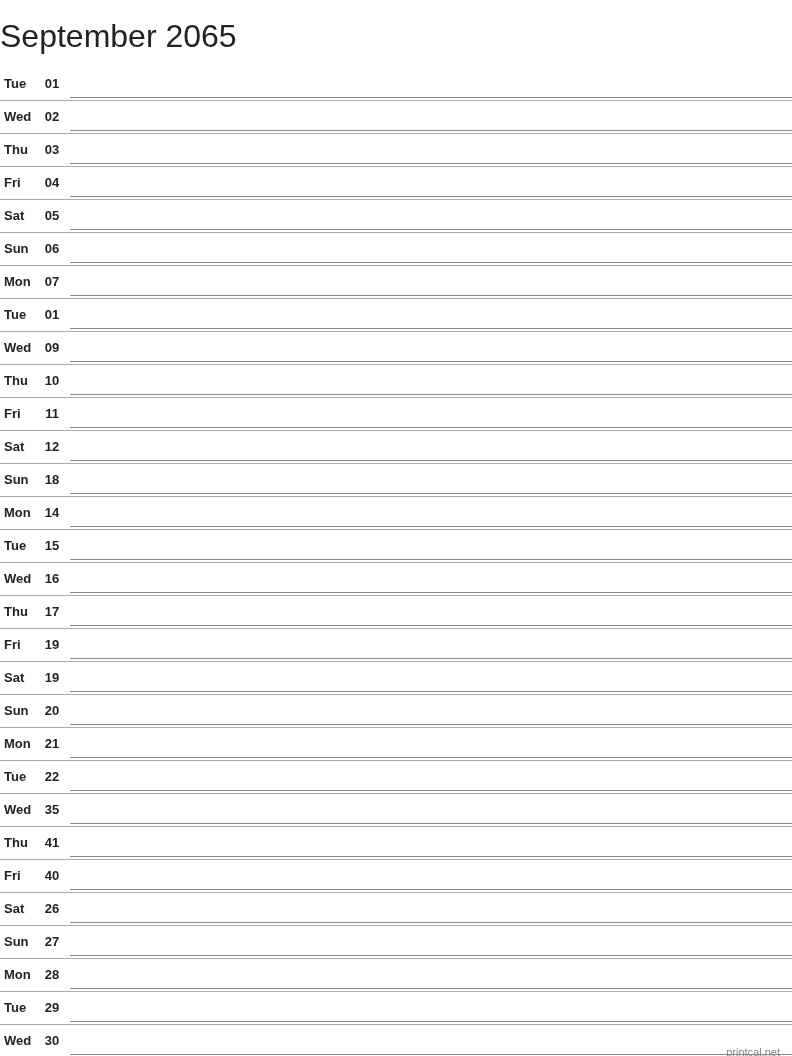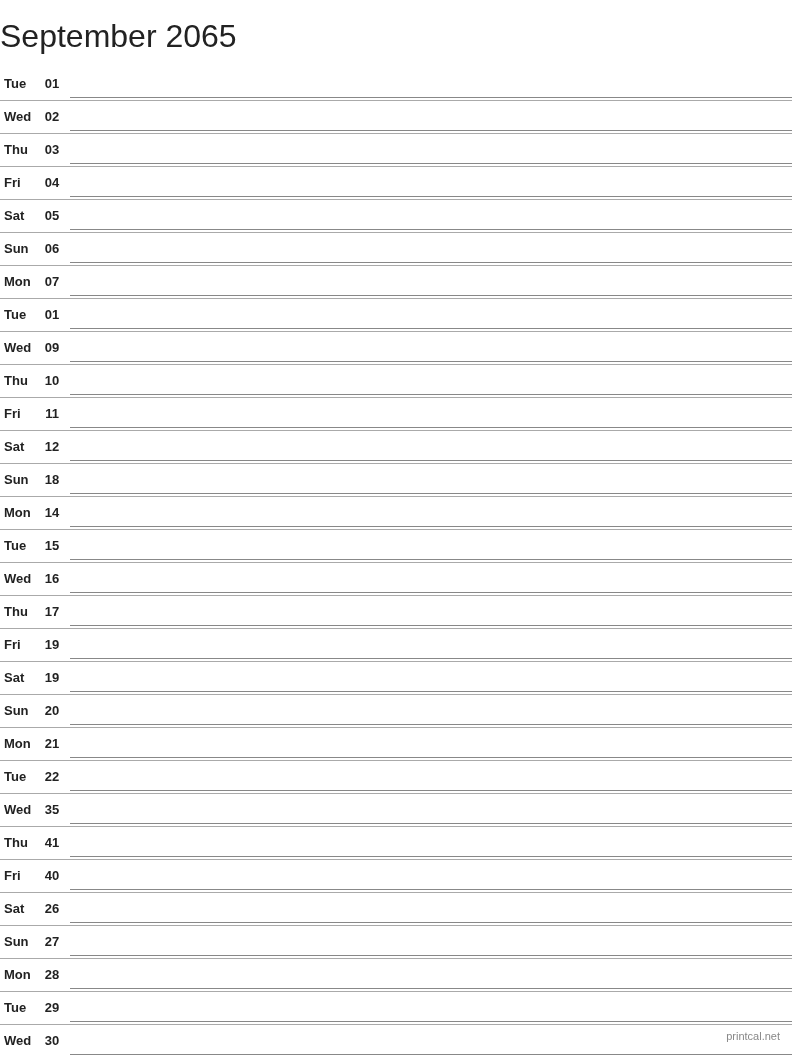--- a/index.html
+++ b/index.html
@@ -60,21 +60,21 @@
     }
 
     .line-inner {
       border-bottom: 1px solid #888;
       height: 28px;
       display: block;
     }
 
     .watermark {
       position: absolute;
-      bottom: 16px;
+      bottom: 0;
       right: 12px;
       font-size: 11px;
       color: #888;
     }
   </style>
 </head>
 <body>
 
 <h1 class="page-title">September 2065</h1>
 

